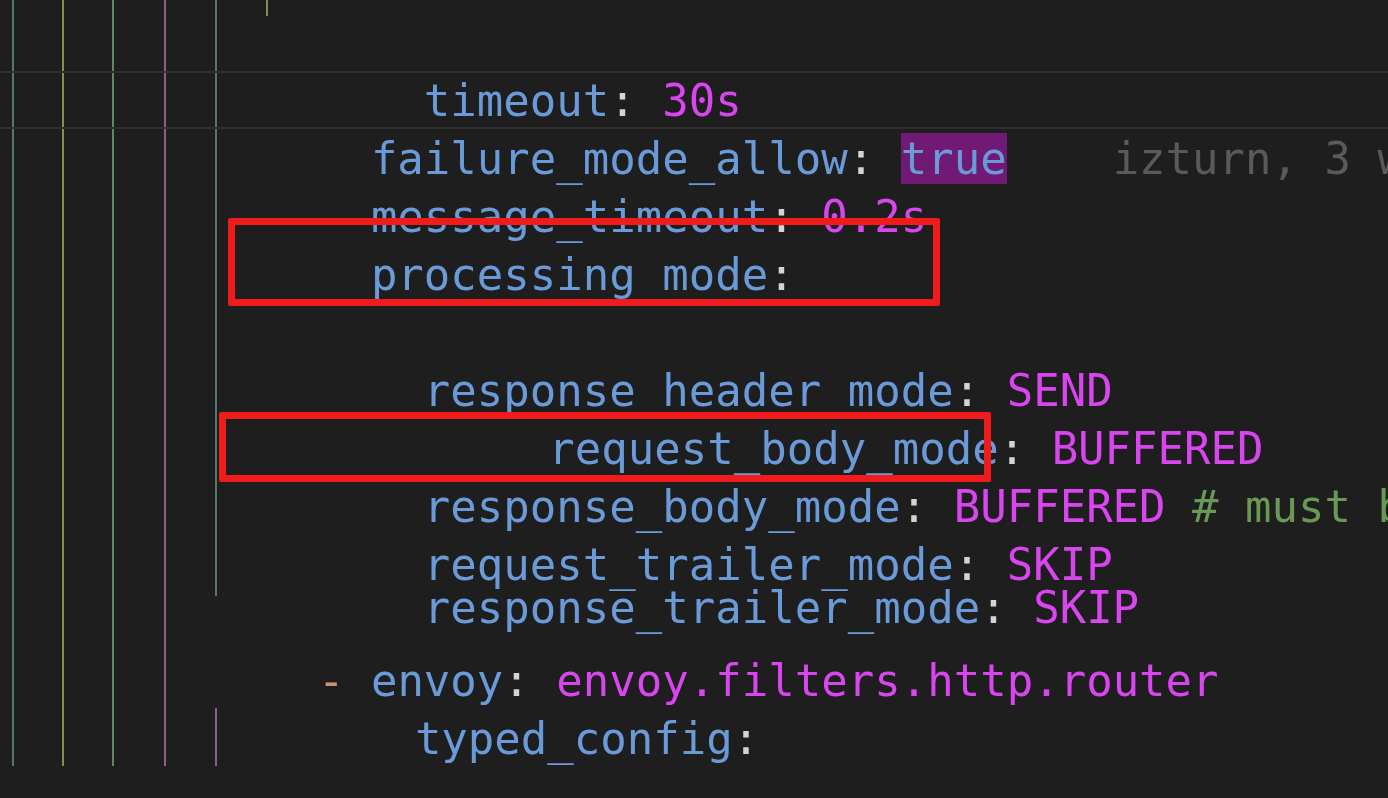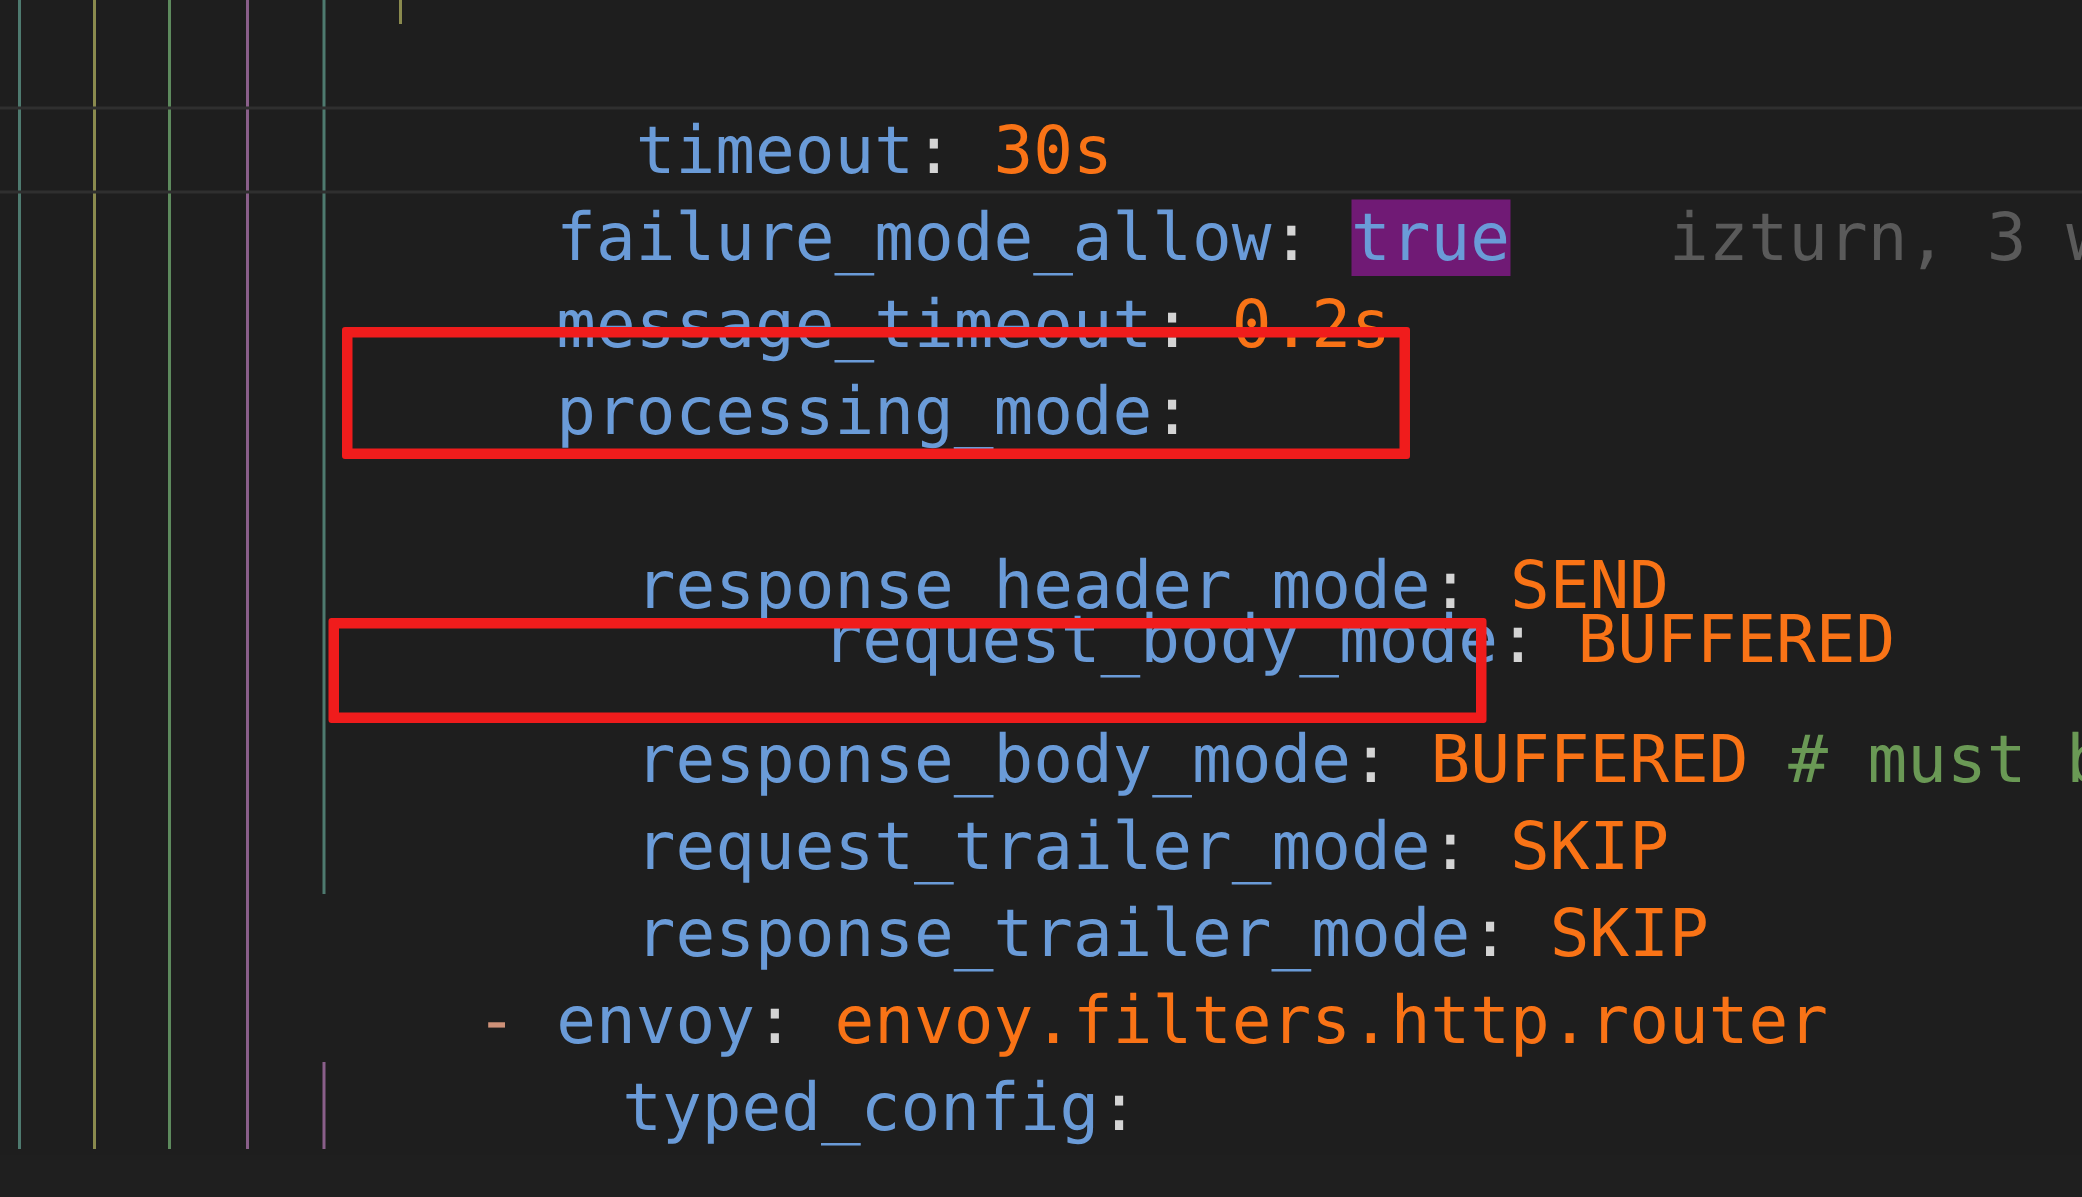--- a/index.html
+++ b/index.html
@@ -51,21 +51,21 @@
     white-space: pre;
     font-size: 44px;
     line-height: 58px;
     letter-spacing: 0px;
     font-family: "DejaVu Sans Mono", "Liberation Mono", monospace;
   }
   .line .ind { color: transparent; }
 
   .tok-key     { color: #6a9bd8; }
   .tok-colon   { color: #d4d4d4; }
-  .tok-val     { color: #f97316; }
+  .tok-val     { color: #d946ef; }
   .tok-dash    { color: #ce9178; }
   .tok-comment { color: #6a9955; }
   .tok-ghost   { color: #5a5a5a; }
   .tok-plain   { color: #d4d4d4; }
 
   .sel {
     background: #701a75;
     color: #6a9bd8;
   }
 
@@ -129,33 +129,33 @@
 
     <div class="line" style="top:188px;">
       <span class="ind">        </span><span class="tok-key">processing_mode</span><span class="tok-colon">:</span>
     </div>
 
 
     <div class="line" style="top:304px;">
       <span class="ind">          </span><span class="tok-key">response_header_mode</span><span class="tok-colon">:</span><span class="tok-val"> SEND</span>
     </div>
 
-    <div class="line" style="top:340px;text-align:center;">
+    <div class="line" style="top:362px;text-align:center;">
       <span class="ind">          </span><span class="tok-key">request_body_mode</span><span class="tok-colon">:</span><span class="tok-val"> BUFFERED</span>
     </div>
 
     <div class="line" style="top:420px;">
       <span class="ind">          </span><span class="tok-key">response_body_mode</span><span class="tok-colon">:</span><span class="tok-val"> BUFFERED</span><span class="tok-comment"> # must be this v</span>
     </div>
 
     <div class="line" style="top:478px;">
       <span class="ind">          </span><span class="tok-key">request_trailer_mode</span><span class="tok-colon">:</span><span class="tok-val"> SKIP</span>
     </div>
 
-    <div class="line" style="top:536px;">
+    <div class="line" style="top:521px;">
       <span class="ind">          </span><span class="tok-key">response_trailer_mode</span><span class="tok-colon">:</span><span class="tok-val"> SKIP</span>
     </div>
 
     <div class="line" style="top:594px;">
       <span class="ind">      </span><span class="tok-dash">- </span><span class="tok-key">envoy</span><span class="tok-colon">:</span><span class="tok-val"> envoy.filters.http.router</span>
     </div>
 
     <div class="line" style="top:652px;margin-left:44px;">
       <span class="ind">        </span><span class="tok-key">typed_config</span><span class="tok-colon">:</span>
     </div>

